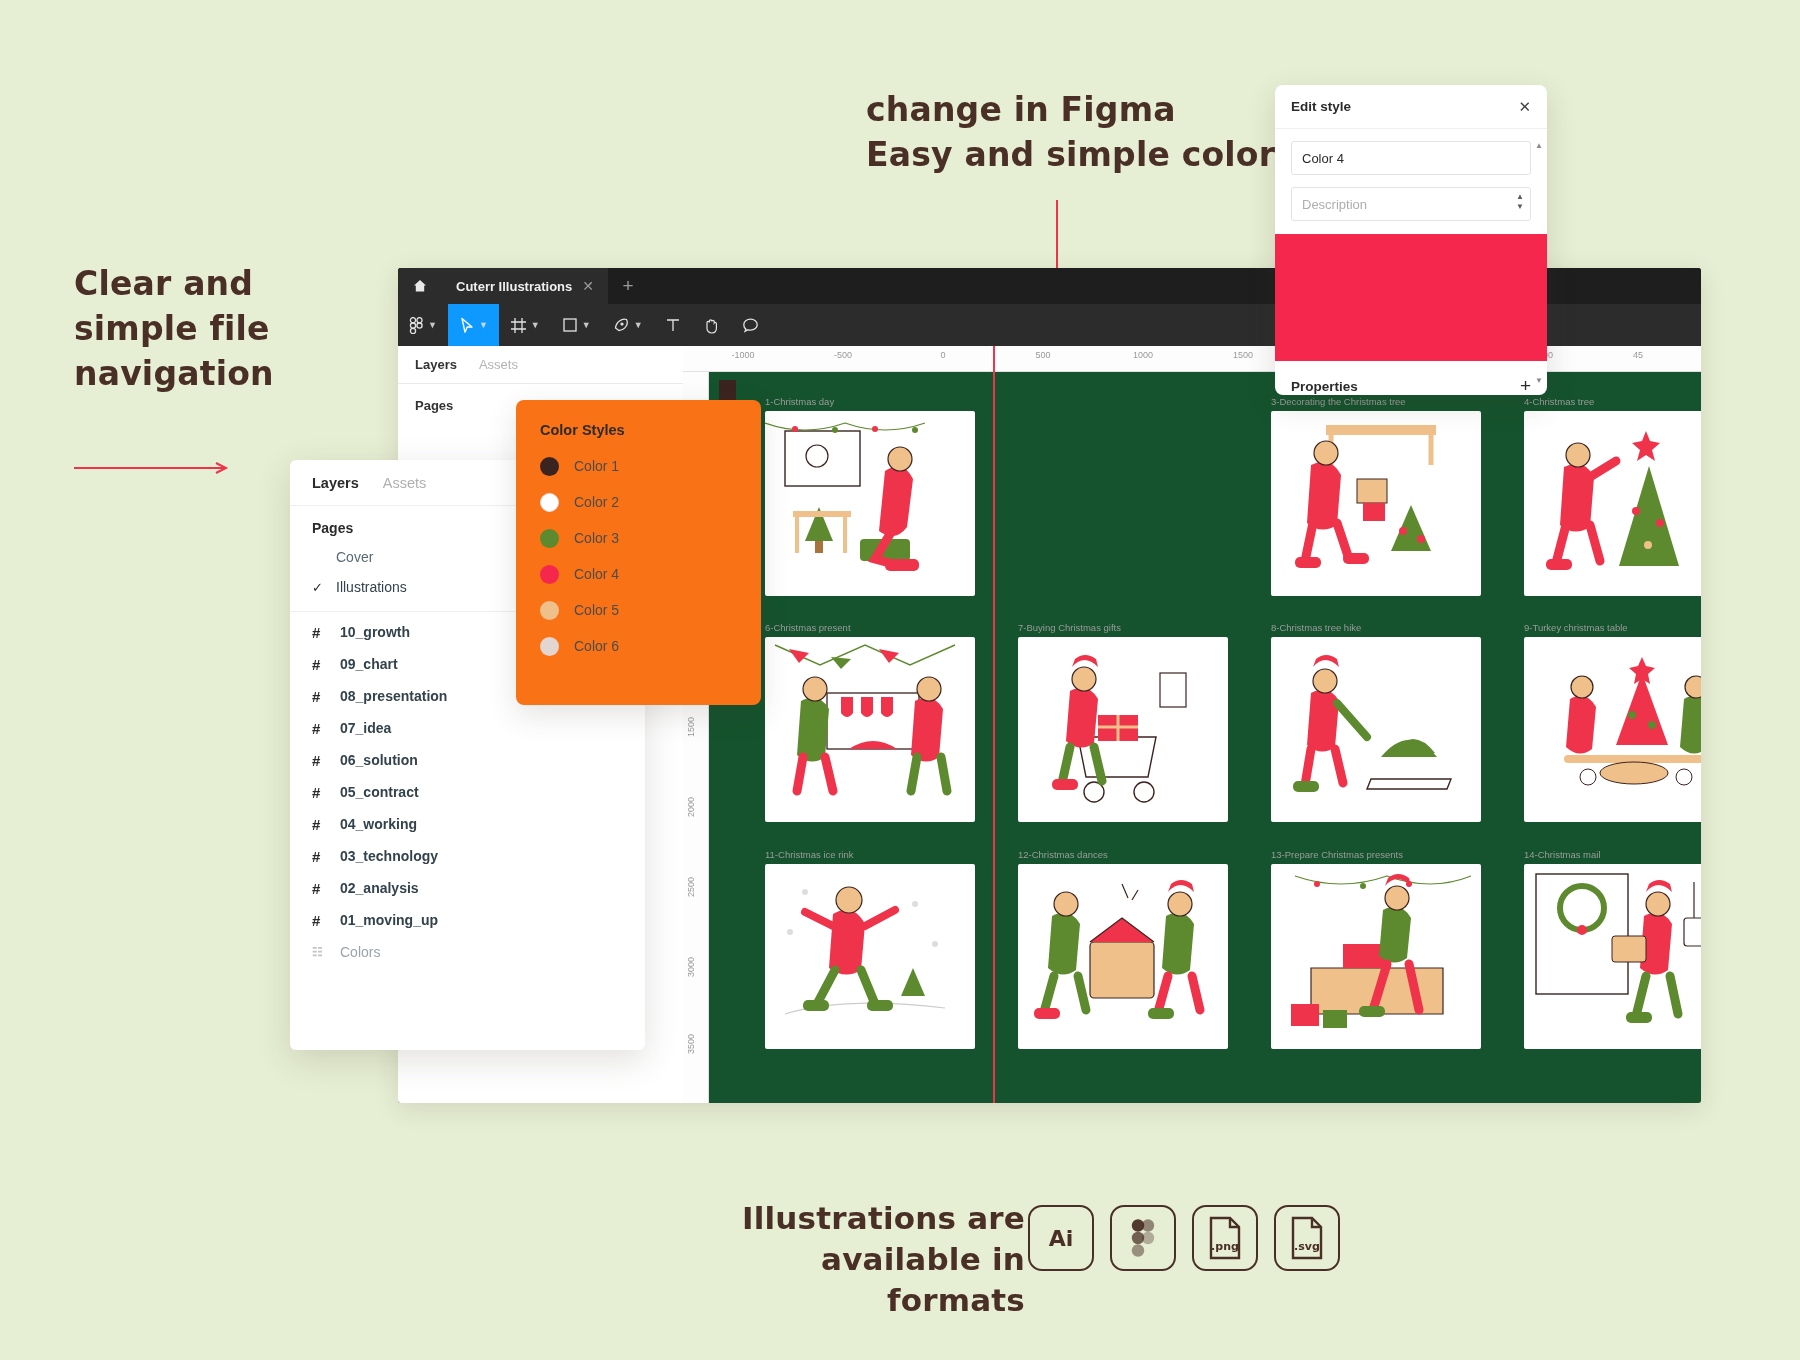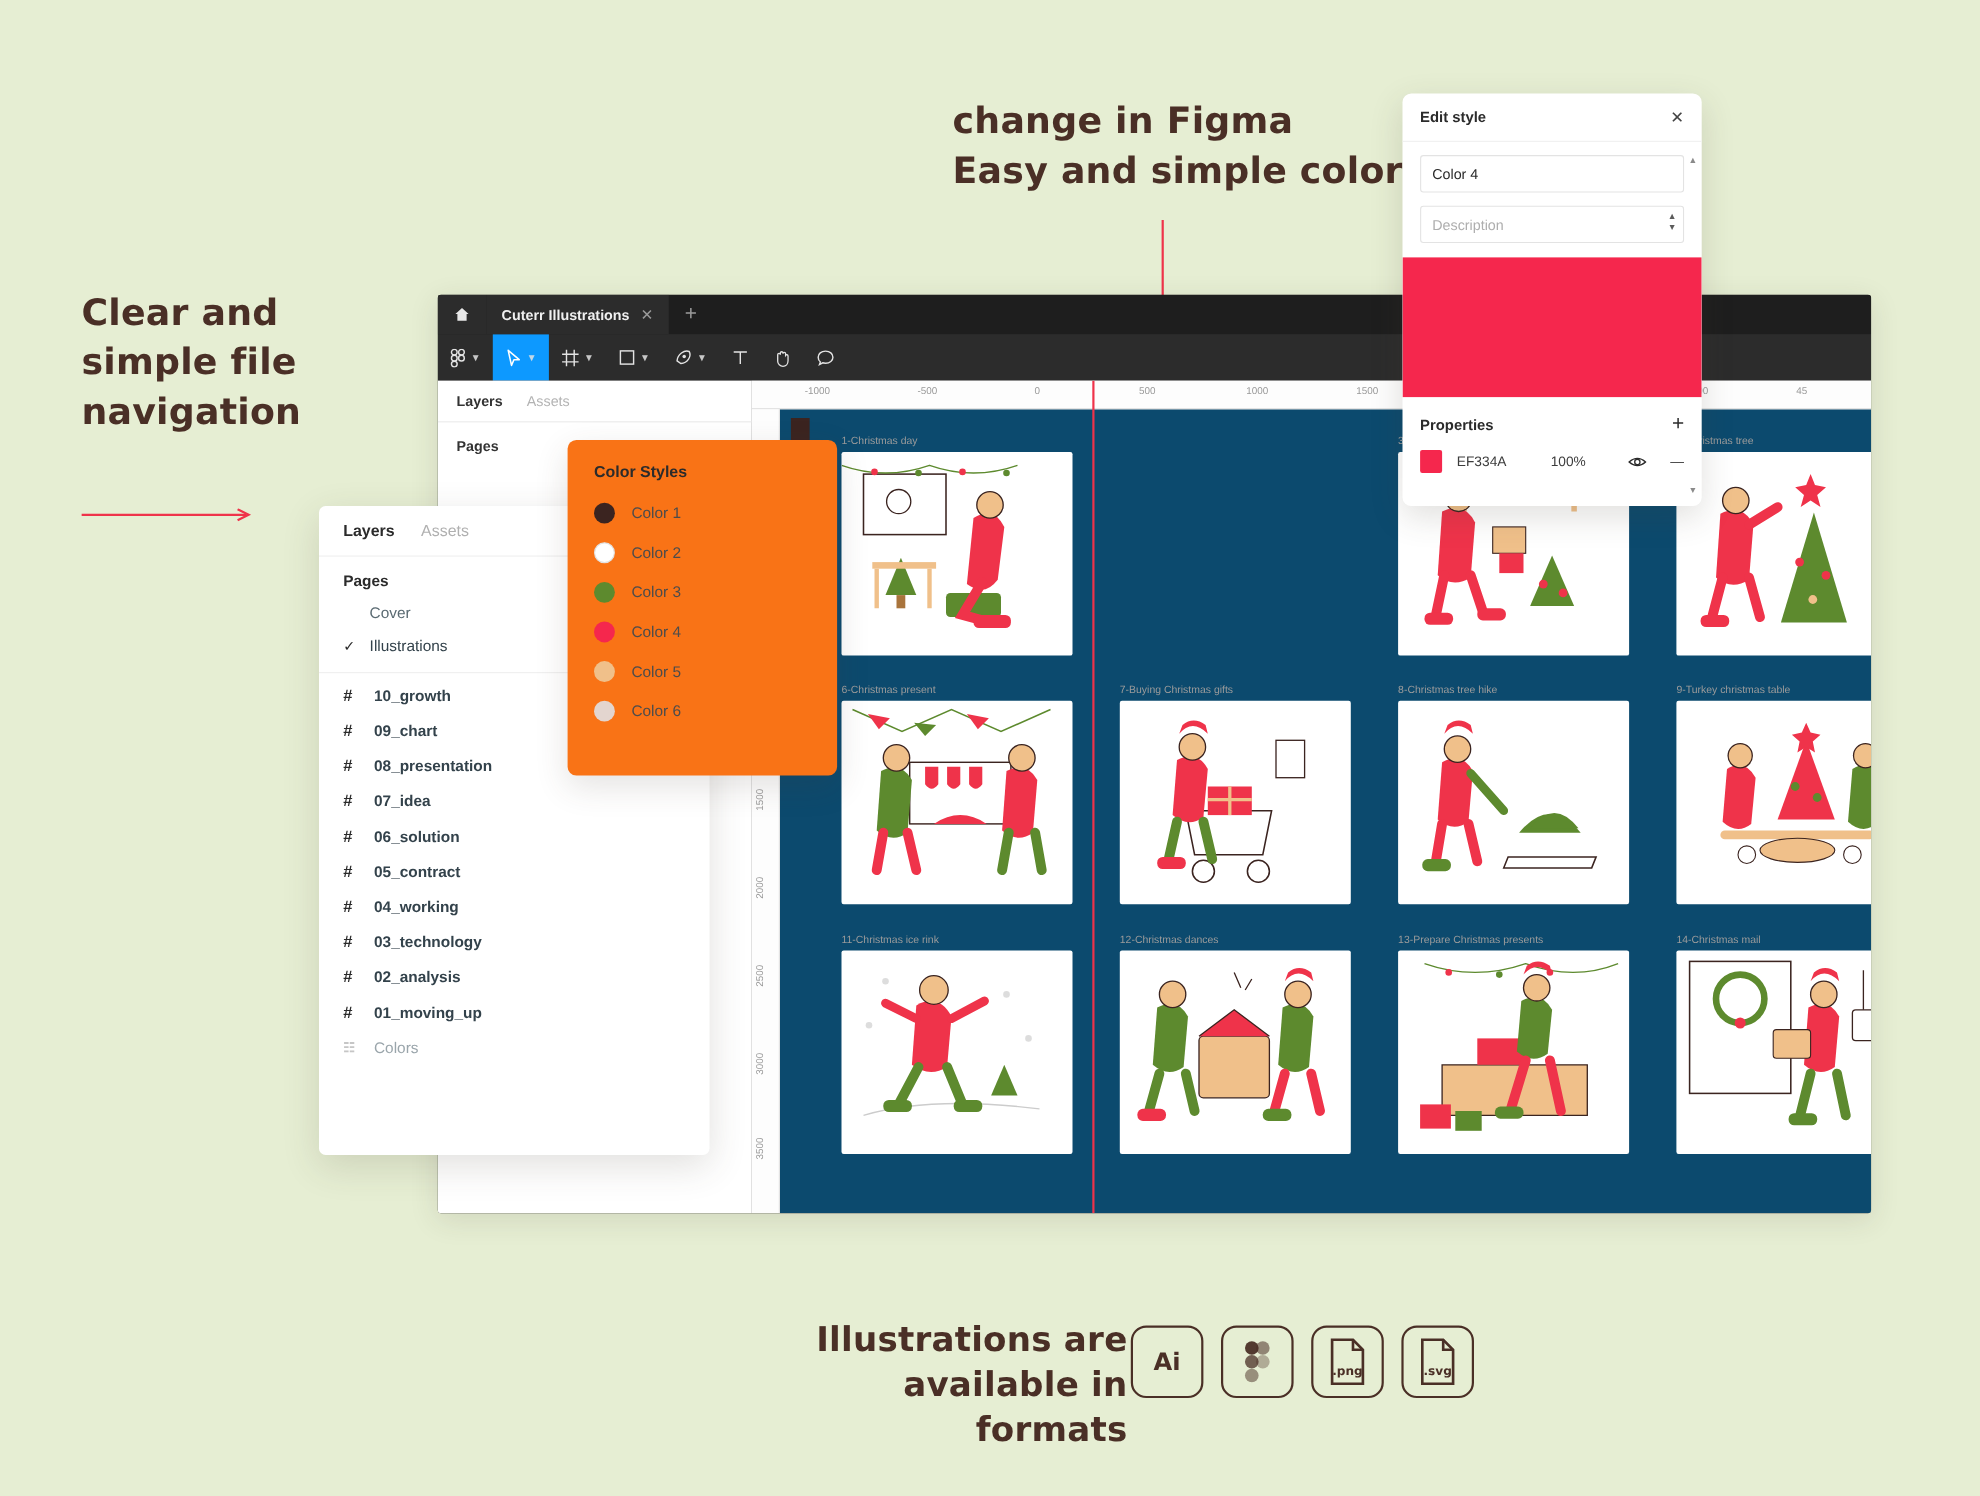--- a/index.html
+++ b/index.html
@@ -90,21 +90,21 @@
   }
   .ruler-v {
     position: absolute; top: 26px; left: 0; bottom: 0; width: 26px;
     background: #fdfdfd; border-right: 1px solid #e0e0e0; z-index: 3;
   }
   .rtick { position: absolute; top: 4px; font-size: 9px; color: #999; transform: translateX(-50%); }
   .rtickv { position: absolute; left: 3px; font-size: 9px; color: #999;
             writing-mode: vertical-rl; transform: rotate(180deg) translateY(50%); }
   .red-guide { position: absolute; top: 0; bottom: 0; width: 2px; background: #ef334a; z-index: 4; }
 
-  .board { position: absolute; left: 26px; top: 26px; right: 0; bottom: 0; background: #0c4a6e; }
+  .board { position: absolute; left: 26px; top: 26px; right: 0; bottom: 0; background: #14532d; }
   .swatch-strip { position: absolute; left: 10px; top: 8px; width: 17px; z-index: 2; }
   .swatch-strip div { height: 21px; }
 
   .grid { position: absolute; left: 56px; top: 0; right: 0; bottom: 0; }
   .frame { position: absolute; }
   .frame-label { font-size: 9.5px; color: #9b9b9b; margin-bottom: 4px; white-space: nowrap; }
   .frame-box { background: #fff; border-radius: 2px; position: relative; overflow: hidden; }
 
   
   .layers-float {
@@ -141,21 +141,21 @@
     border-radius: 8px; box-shadow: 0 10px 30px rgba(70,60,50,.14);
     z-index: 25; padding: 22px 0 0 0;
   }
   .cs-title { font-size: 14.5px; font-weight: 600; color: #2b2b2b; padding: 0 24px 10px; }
   .cs-row { display: flex; align-items: center; gap: 15px; padding: 8.5px 24px; font-size: 14px; color: #4c4c4c; }
   .cs-dot { width: 19px; height: 19px; border-radius: 50%; flex: none; }
 
   
   .edit-style {
     position: absolute; left: 1275px; top: 85px;
-    width: 272px; height: 375px; background: #fff;
+    width: 272px; height: 310px; background: #fff;
     border-radius: 8px; box-shadow: 0 10px 30px rgba(70,60,50,.16);
     z-index: 30; overflow: hidden;
   }
   .es-head {
     height: 44px; display: flex; align-items: center; justify-content: space-between;
     padding: 0 16px; border-bottom: 1px solid #f0f0f0;
     font-size: 13.5px; font-weight: 600; color: #2b2b2b;
   }
   .es-field {
     margin: 12px 16px 0; height: 34px; border: 1px solid #e3e3e3; border-radius: 3px;

